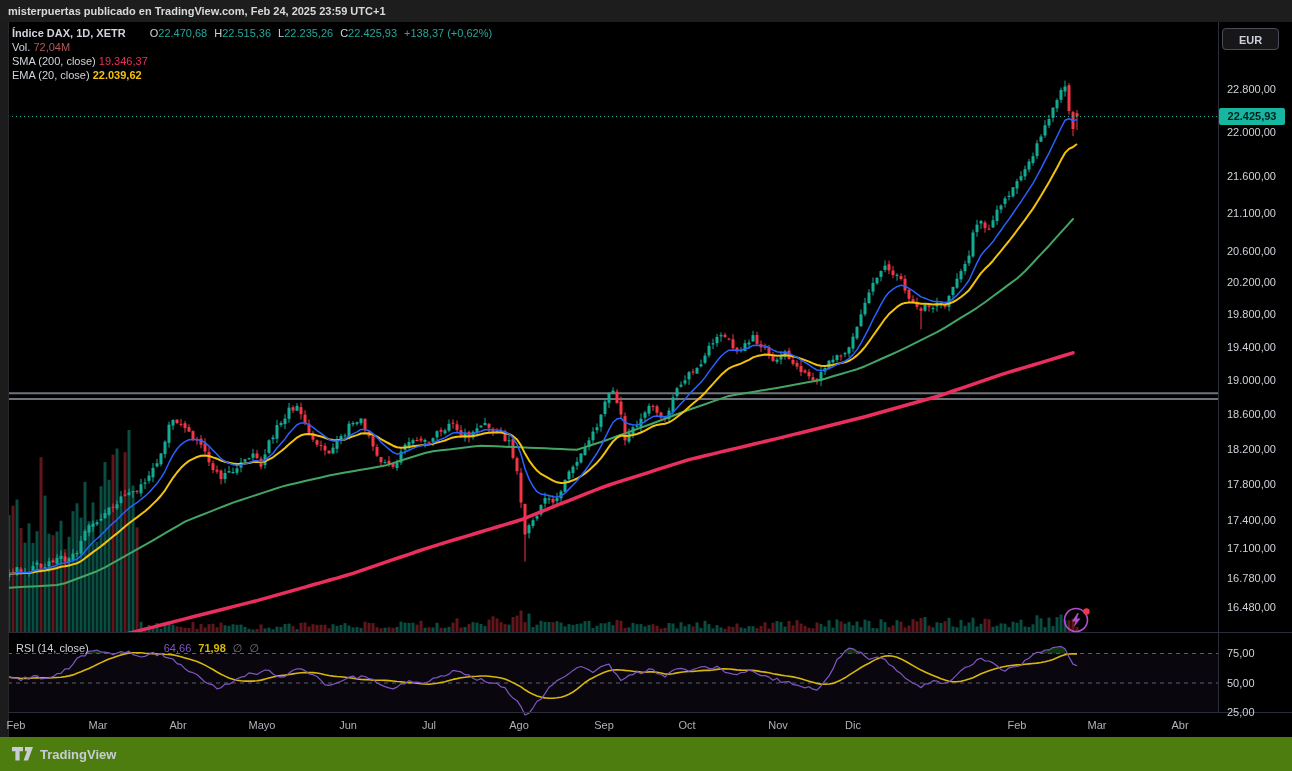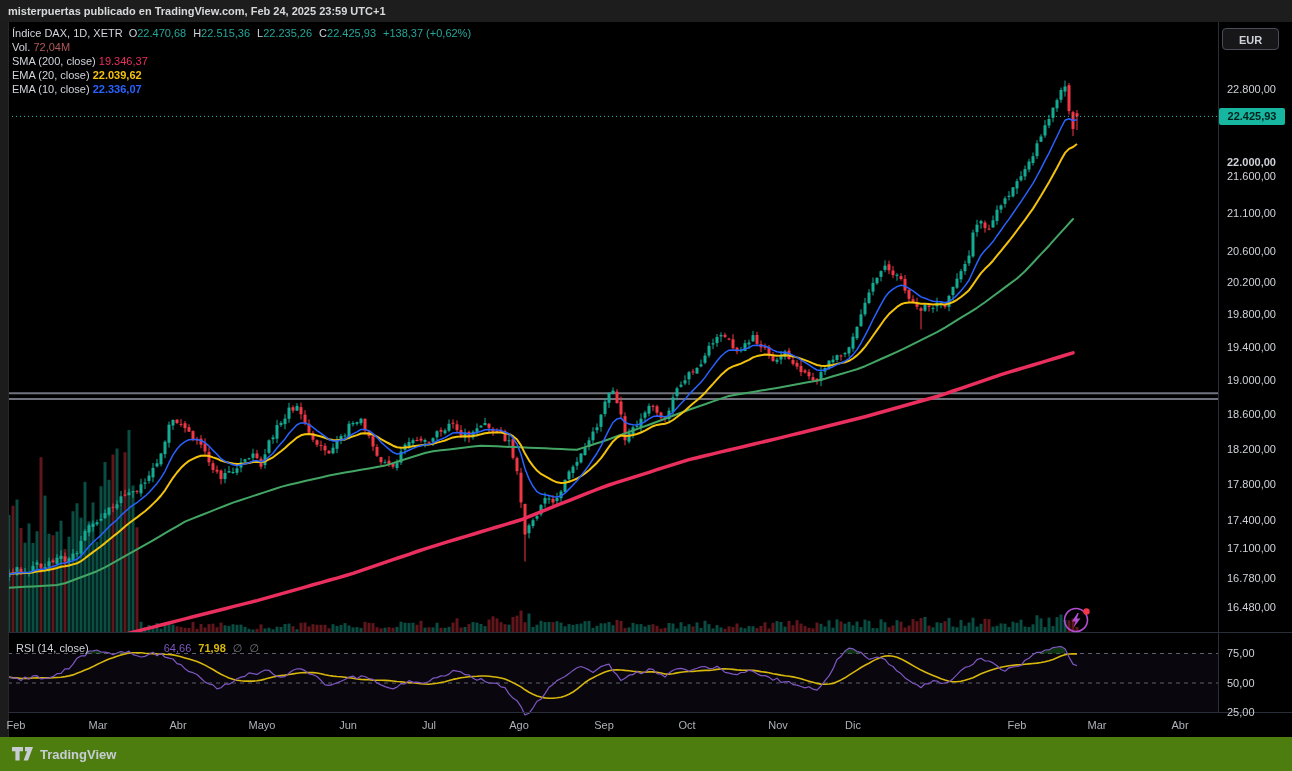--- a/index.html
+++ b/index.html
@@ -4,21 +4,21 @@
 <style>
   html,body{margin:0;padding:0;background:#1c1c1c;width:1292px;height:771px;overflow:hidden;
     font-family:"Liberation Sans", sans-serif;-webkit-font-smoothing:antialiased;}
   #app{position:relative;width:1292px;height:771px;background:#1c1c1c;}
   #topbar{position:absolute;left:0;top:0;width:1292px;height:22px;background:#1d1d1d;
     color:#d8d9db;font-size:11px;font-weight:700;line-height:22px;padding-left:8px;box-sizing:border-box;}
   #chart{position:absolute;left:0;top:0;width:1292px;height:771px;z-index:1;}
   .ov{position:absolute;z-index:3;}
   #legend{left:12px;top:26px;font-size:11px;color:#d1d4dc;}
   .lrow{height:14px;line-height:14px;white-space:nowrap;}
-  .lrow .sep{margin-right:6px;}
+  .lrow .sep{margin-right:24px;font-weight:bold;}
   #rsilegend{left:16px;top:641px;font-size:11px;color:#d1d4dc;height:14px;line-height:14px;white-space:nowrap;}
   #rsilegend span{margin-right:7px;}
   #eurbtn{left:1222px;top:28px;width:57px;height:22px;background:#17171a;border:1px solid #4a4d57;
     border-radius:4px;color:#cdd0d6;font-size:11px;font-weight:700;text-align:center;line-height:22px;box-sizing:border-box;cursor:pointer;}
   #paxis{left:1218px;top:22px;width:74px;height:691px;z-index:2;padding-left:44px;}
   .pl{position:absolute;left:9px;font-size:11px;color:#cfd2d9;height:13px;line-height:13px;}
   #badge{left:1219px;width:66px;height:17px;border-radius:2px;font-size:11px;font-weight:700;
     text-align:center;line-height:17px;z-index:4;}
   #taxis{left:0;top:713px;width:1218px;height:24px;z-index:2;}
   .tt{position:absolute;top:0;width:44px;margin-left:-22px;text-align:center;font-size:11px;
@@ -884,33 +884,32 @@
     </svg>
 
   <div id="legend" class="ov">
     <div class="lrow">
       <span class="sep">Índice DAX, 1D, XETR</span><span id="ohlc"><span style="margin-right: 7px;"><span style="color: rgb(209, 212, 220);">O</span><span style="color: rgb(38, 166, 154);">22.470,68</span></span><span style="margin-right: 7px;"><span style="color: rgb(209, 212, 220);">H</span><span style="color: rgb(38, 166, 154);">22.515,36</span></span><span style="margin-right: 7px;"><span style="color: rgb(209, 212, 220);">L</span><span style="color: rgb(38, 166, 154);">22.235,26</span></span><span style="margin-right: 7px;"><span style="color: rgb(209, 212, 220);">C</span><span style="color: rgb(38, 166, 154);">22.425,93</span></span></span><span id="chg" style="color: rgb(38, 166, 154);">+138,37 (+0,62%)</span>
     </div>
     <div id="indrows">
         <div class="lrow"><span style="color: rgb(209, 212, 220);">Vol. </span><span style="color: rgb(178, 89, 89);">72,04M</span></div>
         <div class="lrow"><span style="color: rgb(209, 212, 220);">SMA (200, close) </span><span style="color: rgb(234, 47, 94);">19.346,37</span></div>
         <div class="lrow"><span style="color: rgb(209, 212, 220);">EMA (20, close) </span><span style="color: rgb(243, 194, 12); font-weight: 700;">22.039,62</span></div>
-        <div class="lrow"><span style="color: rgb(209, 212, 220);">EMA (10, close) </span><span style="color: rgb(41, 98, 255); font-weight: 700;">22.336,07</span></div>
       </div>
   </div>
 
   <div id="rsilegend" class="ov">
     <span>RSI (14, close)</span><span id="rsivals" style="margin-left: 24px; padding-left: 44px;"><span style="color: rgb(126, 87, 194);">64,66</span><span style="color: rgb(216, 183, 13); font-weight: 700;">71,98</span><span style="color: rgb(120, 123, 134);">∅</span><span style="color: rgb(120, 123, 134);">∅</span></span>
   </div>
 
   <div id="eurbtn" class="ov">EUR</div>
 
   <div id="paxis" class="ov">
       <div class="pl" style="top: 61px;">22.800,00</div>
-      <div class="pl" style="top: 134px; font-weight: bold;">22.000,00</div>
+      <div class="pl" style="top: 104px;">22.000,00</div>
       <div class="pl" style="top: 148px;">21.600,00</div>
       <div class="pl" style="top: 185px;">21.100,00</div>
       <div class="pl" style="top: 223px;">20.600,00</div>
       <div class="pl" style="top: 254px;">20.200,00</div>
       <div class="pl" style="top: 286px; text-align: right;">19.800,00</div>
       <div class="pl" style="top: 319px;">19.400,00</div>
       <div class="pl" style="top: 352px;">19.000,00</div>
       <div class="pl" style="top: 386px;">18.600,00</div>
       <div class="pl" style="top: 421px;">18.200,00</div>
       <div class="pl" style="top: 456px;">17.800,00</div>

